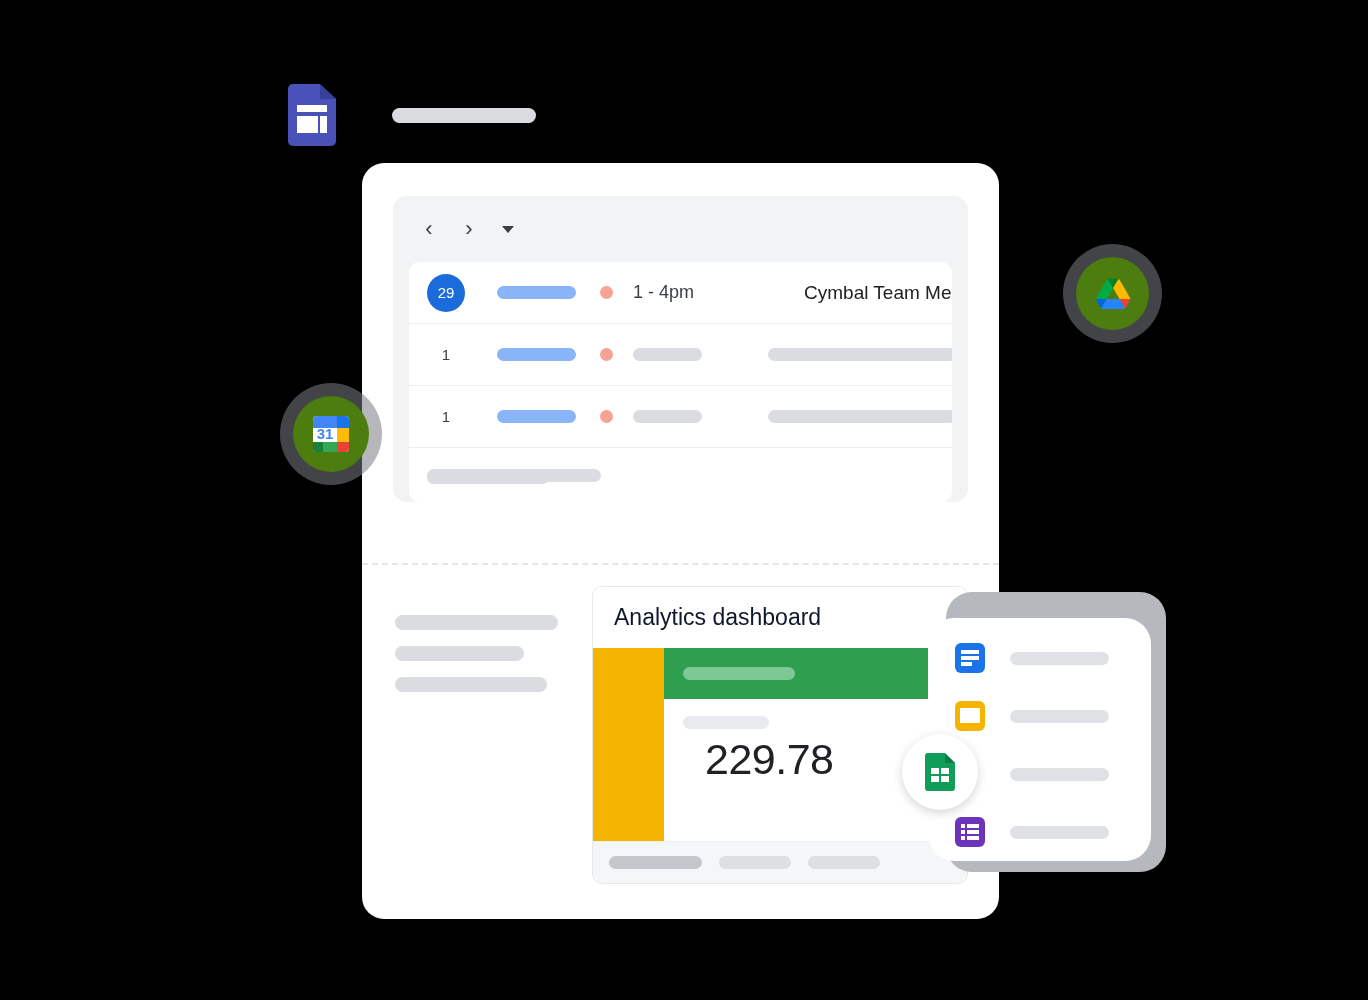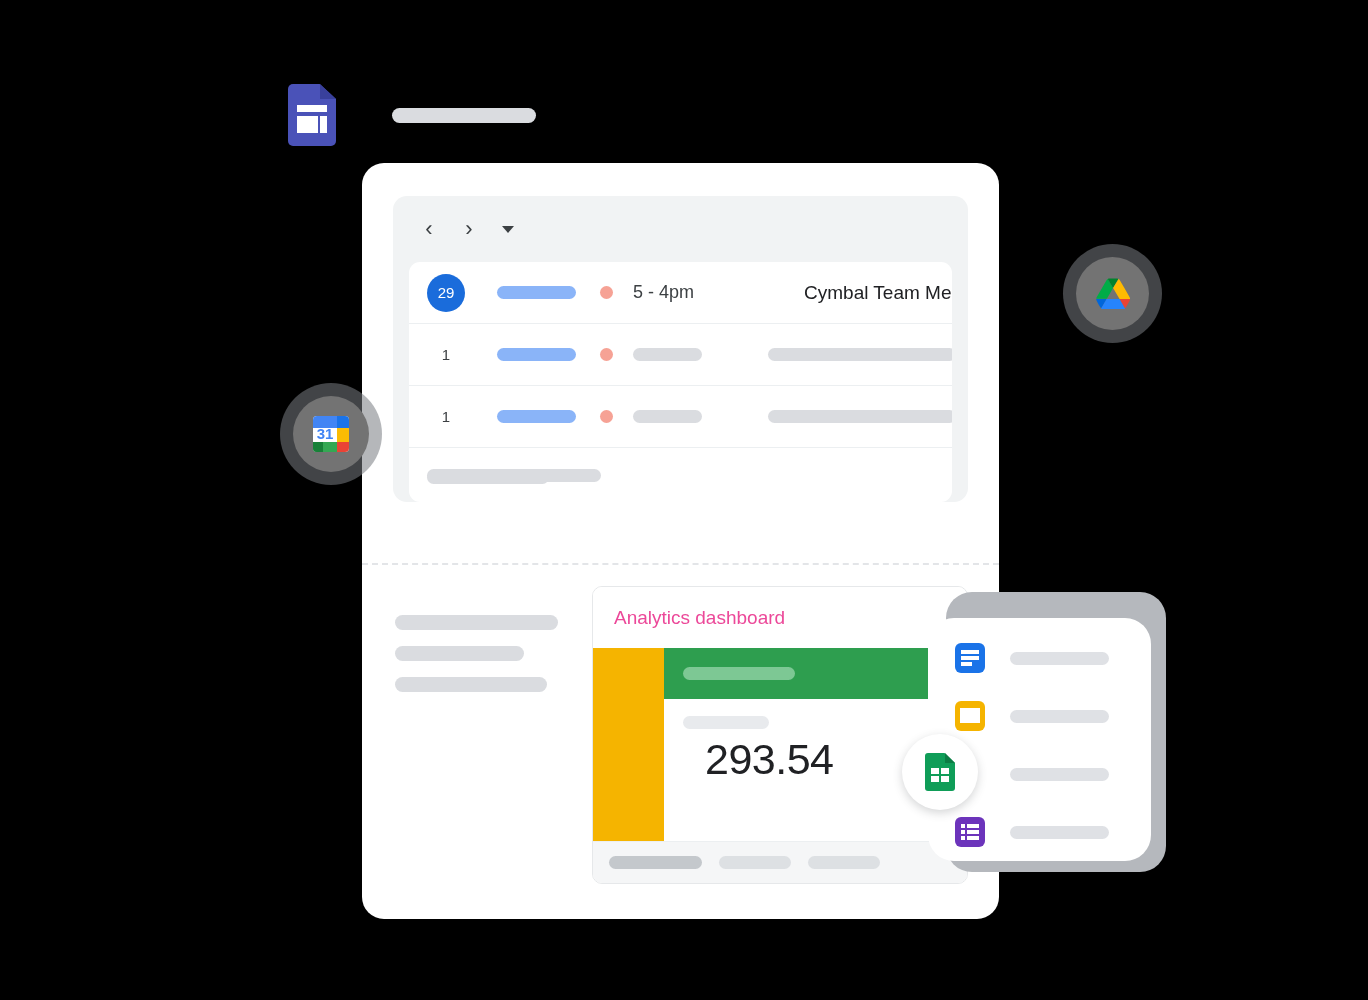--- a/index.html
+++ b/index.html
@@ -100,21 +100,21 @@
   .ll-2 { width: 129px; }
   .ll-3 { width: 152px; }
 
   
   .dash-card {
     position: absolute; left: 592px; top: 586px; width: 376px; height: 298px;
     background: #ffffff; border: 1px solid #e6e8ea; border-radius: 10px; overflow: hidden;
   }
   .dash-header {
     height: 61px; display: flex; align-items: center; padding-left: 21px;
-    font-size: 19px; color: #ec4899; background: #ffffff;
+    font-size: 23px; color: #0f172a; background: #ffffff;
   }
   .dash-body { position: relative; height: 195px; background: #f5b400; }
   .dash-green {
     position: absolute; left: 71px; top: 0; right: 0; height: 51px; background: #2e9e4f;
   }
   .dash-green-pill {
     position: absolute; left: 19px; top: 19px; width: 112px; height: 13px;
     border-radius: 7px; background: #7dc894;
   }
   .dash-white {
@@ -180,21 +180,21 @@
   }
   .sheets-icon .grid::before {
     content: ""; position: absolute; left: 8px; top: 0; width: 2px; height: 14px; background: #0f9d58;
   }
   .sheets-icon .grid::after {
     content: ""; position: absolute; left: 0; top: 6px; width: 18px; height: 2px; background: #0f9d58;
   }
 
   
   .badge-ring {
-    position: absolute; border-radius: 50%; background: #737373;
+    position: absolute; border-radius: 50%; background: #4d7c0f;
     display: flex; align-items: center; justify-content: center;
     box-shadow: 0 0 0 13px rgba(120,124,130,.55);
   }
   .badge-cal { left: 293px; top: 396px; width: 76px; height: 76px; }
   .badge-drive { left: 1076px; top: 257px; width: 73px; height: 73px; }
 
   .gcal-icon { width: 36px; height: 36px; position: relative; border-radius: 4px; overflow: hidden; background:#ffffff; }
   .gcal-icon .tl { position: absolute; left: 0; top: 0; width: 24px; height: 12px; background: #4285f4; }
   .gcal-icon .tr { position: absolute; right: 0; top: 0; width: 12px; height: 12px; background: #1a73e8; }
   .gcal-icon .rr { position: absolute; right: 0; top: 12px; width: 12px; height: 14px; background: #fbbc04; }
@@ -232,21 +232,21 @@
         <button class="nav-btn next">›</button>
         <div class="cal-caret"></div>
       </div>
 
       <div class="cal-list">
 
         <div class="cal-row">
           <div class="daybadge active">29</div>
           <div class="bar-blue"></div>
           <div class="dot-red"></div>
-          <div class="time-text">5 - 4pm</div>
+          <div class="time-text">1 - 4pm</div>
           <div class="title-text">Cymbal Team Meeting</div>
         </div>
 
         <div class="cal-row">
           <div class="daybadge">1</div>
           <div class="bar-blue"></div>
           <div class="dot-red"></div>
           <div class="bar-time-ph"></div>
           <div class="bar-title-ph"></div>
         </div>
@@ -277,21 +277,21 @@
   </div>
 
   <div class="dash-card">
     <div class="dash-header">Analytics dashboard</div>
     <div class="dash-body">
       <div class="dash-green">
         <div class="dash-green-pill"></div>
       </div>
       <div class="dash-white">
         <div class="dash-ph"></div>
-        <div class="dash-value">293.54</div>
+        <div class="dash-value">229.78</div>
       </div>
     </div>
     <div class="dash-footer">
       <div class="dash-tab active" style="width:93px"></div>
       <div class="dash-tab" style="width:72px"></div>
       <div class="dash-tab" style="width:72px"></div>
     </div>
   </div>
 
   <div class="right-shadow"></div>

